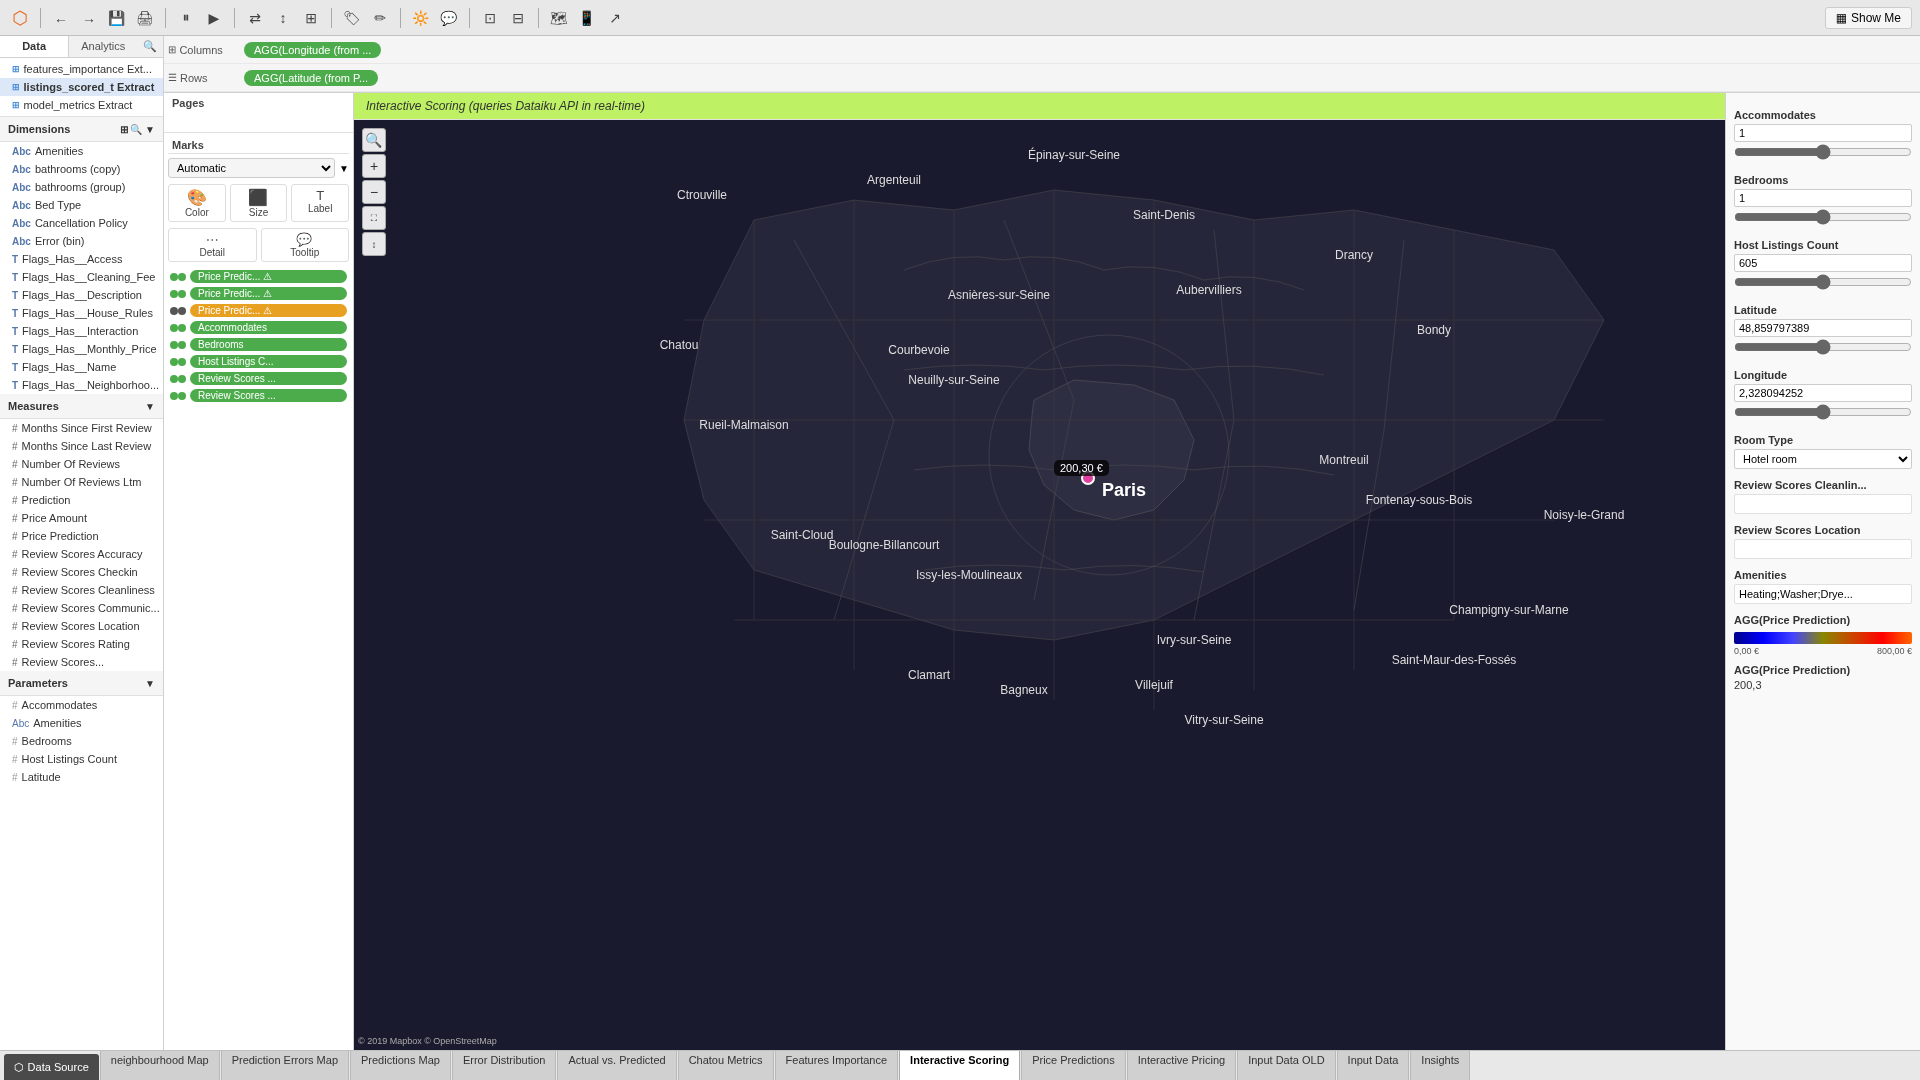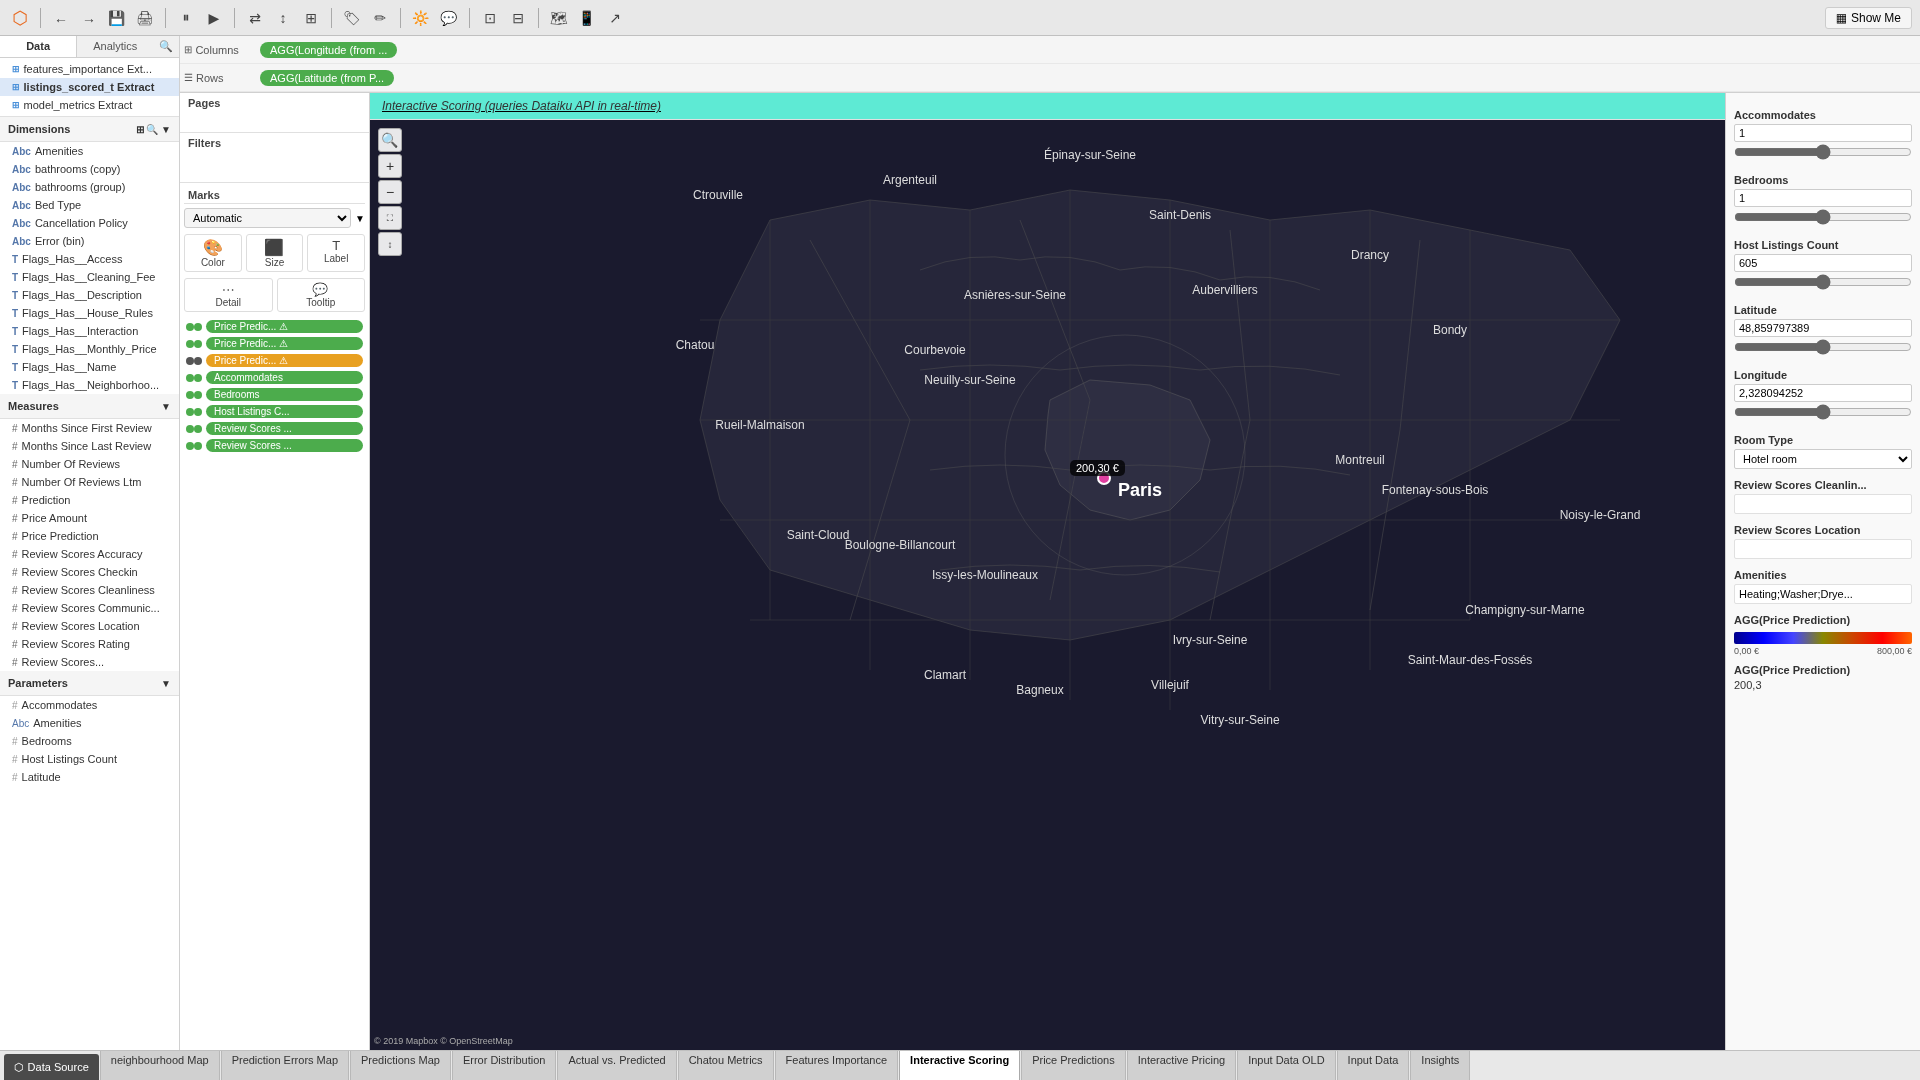--- a/index.html
+++ b/index.html
@@ -34,21 +34,21 @@
     }
 
     
     #main-layout {
       display: flex;
       height: calc(1080px - 36px - 30px);
     }
 
     
     #left-sidebar {
-      width: 180px;
+      width: 164px;
       background: #fff;
       border-right: 1px solid #d0d0d0;
       overflow-y: auto;
       display: flex;
       flex-direction: column;
     }
     .sidebar-section-header {
       display: flex;
       align-items: center;
       justify-content: space-between;
@@ -167,25 +167,24 @@
     .marks-pill.orange { background: #e8a020; }
 
     
     #map-area {
       flex: 1;
       position: relative;
       background: #1a1a2e;
       overflow: hidden;
     }
     #viz-header {
-      background: #5eead4;
+      background: #bef264;
       padding: 6px 12px;
       border-bottom: 1px solid #e0e0e0;
       font-size: 12px;
-      text-decoration: underline;
     }
     #viz-header .title-line {
       font-style: italic;
       color: #333;
       font-size: 12px;
     }
     #viz-header .price-line {
       font-size: 14px;
       color: #333;
     }
@@ -640,23 +639,20 @@
     </div>
 
     <div id="center-content">
 
       <div id="pages-filters-marks">
 
         <div id="pages-section">
           <div class="section-title">Pages</div>
         </div>
 
-        <div id="filters-section">
-          <div class="section-title">Filters</div>
-        </div>
 
         <div id="marks-section">
           <div class="marks-title">Marks</div>
           <div class="marks-type-row">
             <select class="marks-type-select">
               <option>Automatic</option>
             </select>
             <span style="font-size:10px;">▼</span>
           </div>
 
@@ -787,21 +783,21 @@
               <div class="map-label" style="left: 720px; top: 35px; transform: translate(-50%, -50%);">Épinay-sur-Seine</div>
               <div class="map-label" style="left: 540px; top: 60px; transform: translate(-50%, -50%);">Argenteuil</div>
               <div class="map-label" style="left: 645px; top: 175px; transform: translate(-50%, -50%);">Asnières-sur-Seine</div>
               <div class="map-label" style="left: 565px; top: 230px; transform: translate(-50%, -50%);">Courbevoie</div>
               <div class="map-label" style="left: 600px; top: 260px; transform: translate(-50%, -50%);">Neuilly-sur-Seine</div>
               <div class="map-label" style="left: 810px; top: 95px; transform: translate(-50%, -50%);">Saint-Denis</div>
               <div class="map-label" style="left: 855px; top: 170px; transform: translate(-50%, -50%);">Aubervilliers</div>
               <div class="map-label" style="left: 1080px; top: 210px; transform: translate(-50%, -50%);">Bondy</div>
               <div class="map-label" style="left: 1000px; top: 135px; transform: translate(-50%, -50%);">Drancy</div>
               <div class="map-label" style="left: 990px; top: 340px; transform: translate(-50%, -50%);">Montreuil</div>
-              <div class="map-label" style="left: 1065px; top: 370px; transform: translate(-50%, -50%);">Fontenay-sous-Bois</div>
+              <div class="map-label" style="left: 1065px; top: 380px; transform: translate(-50%, -50%);">Fontenay-sous-Bois</div>
               <div class="map-label" style="left: 1230px; top: 395px; transform: translate(-50%, -50%);">Noisy-le-Grand</div>
               <div class="map-label" style="left: 1155px; top: 490px; transform: translate(-50%, -50%);">Champigny-sur-Marne</div>
               <div class="map-label" style="left: 1100px; top: 540px; transform: translate(-50%, -50%);">Saint-Maur-des-Fossés</div>
               <div class="map-label" style="left: 840px; top: 520px; transform: translate(-50%, -50%);">Ivry-sur-Seine</div>
               <div class="map-label" style="left: 870px; top: 600px; transform: translate(-50%, -50%);">Vitry-sur-Seine</div>
               <div class="map-label" style="left: 800px; top: 565px; transform: translate(-50%, -50%);">Villejuif</div>
               <div class="map-label" style="left: 575px; top: 555px; transform: translate(-50%, -50%);">Clamart</div>
               <div class="map-label" style="left: 670px; top: 570px; transform: translate(-50%, -50%);">Bagneux</div>
               <div class="map-label" style="left: 615px; top: 455px; transform: translate(-50%, -50%);">Issy-les-Moulineaux</div>
               <div class="map-label" style="left: 530px; top: 425px; transform: translate(-50%, -50%);">Boulogne-Billancourt</div>

